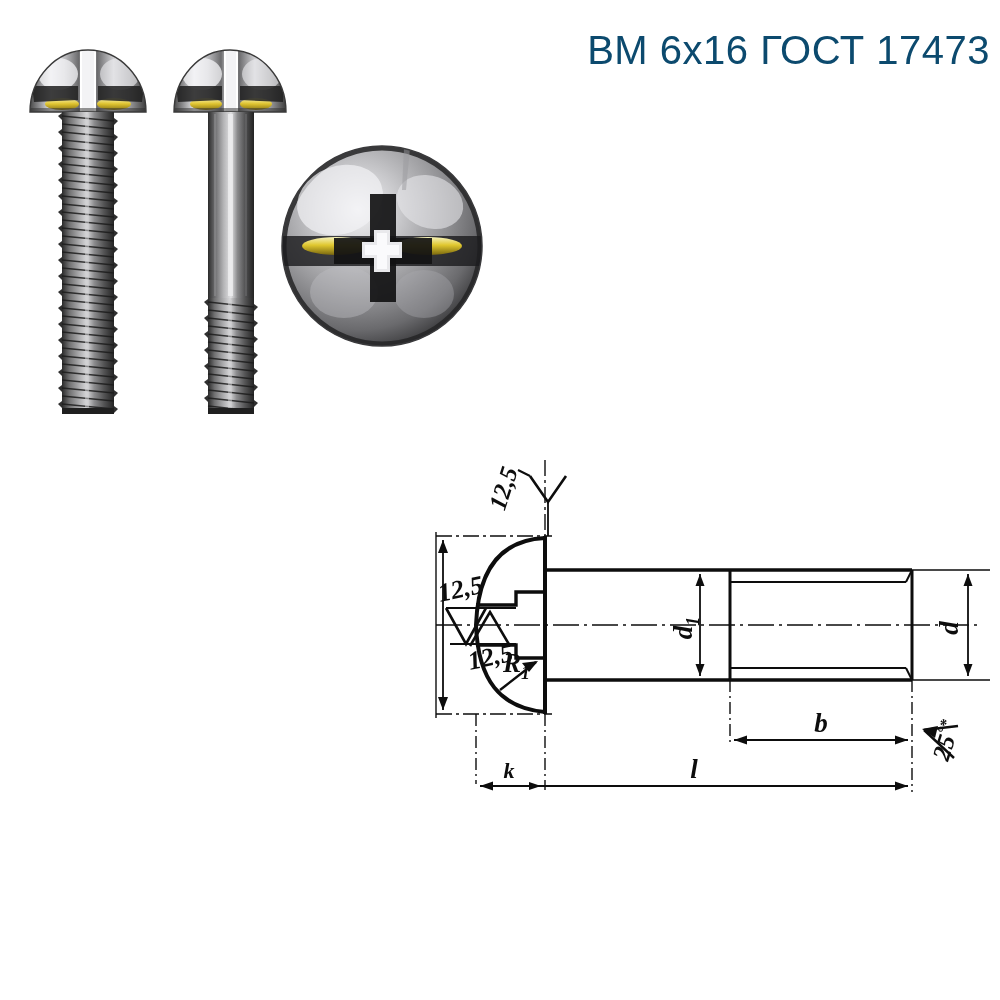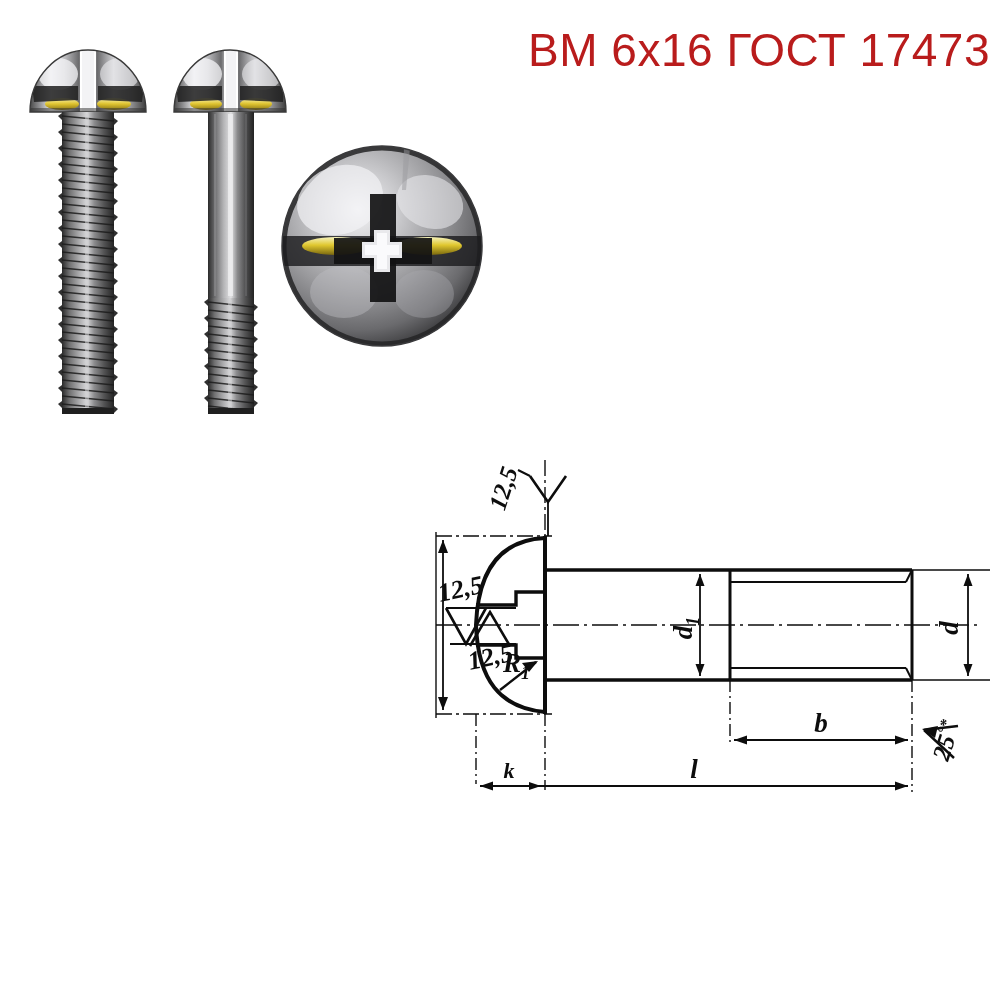--- a/index.html
+++ b/index.html
@@ -17,23 +17,23 @@
   }
 
   
   #product-title {
     position: absolute;
     left: 430px;
     top: 20px;
     width: 560px;
     text-align: right;
     font-family: "Liberation Sans", sans-serif;
-    font-size: 46px;
+    font-size: 40px;
     font-weight: 400;
-    color: #b91c1c;
+    color: #0c4a6e;
     letter-spacing: 0.5px;
     white-space: nowrap;
     line-height: 60px;
   }
 
   
   .photo {
     position: absolute;
   }
   #screw-photo-1 { left: 22px;  top: 24px; width: 132px; height: 400px; }

